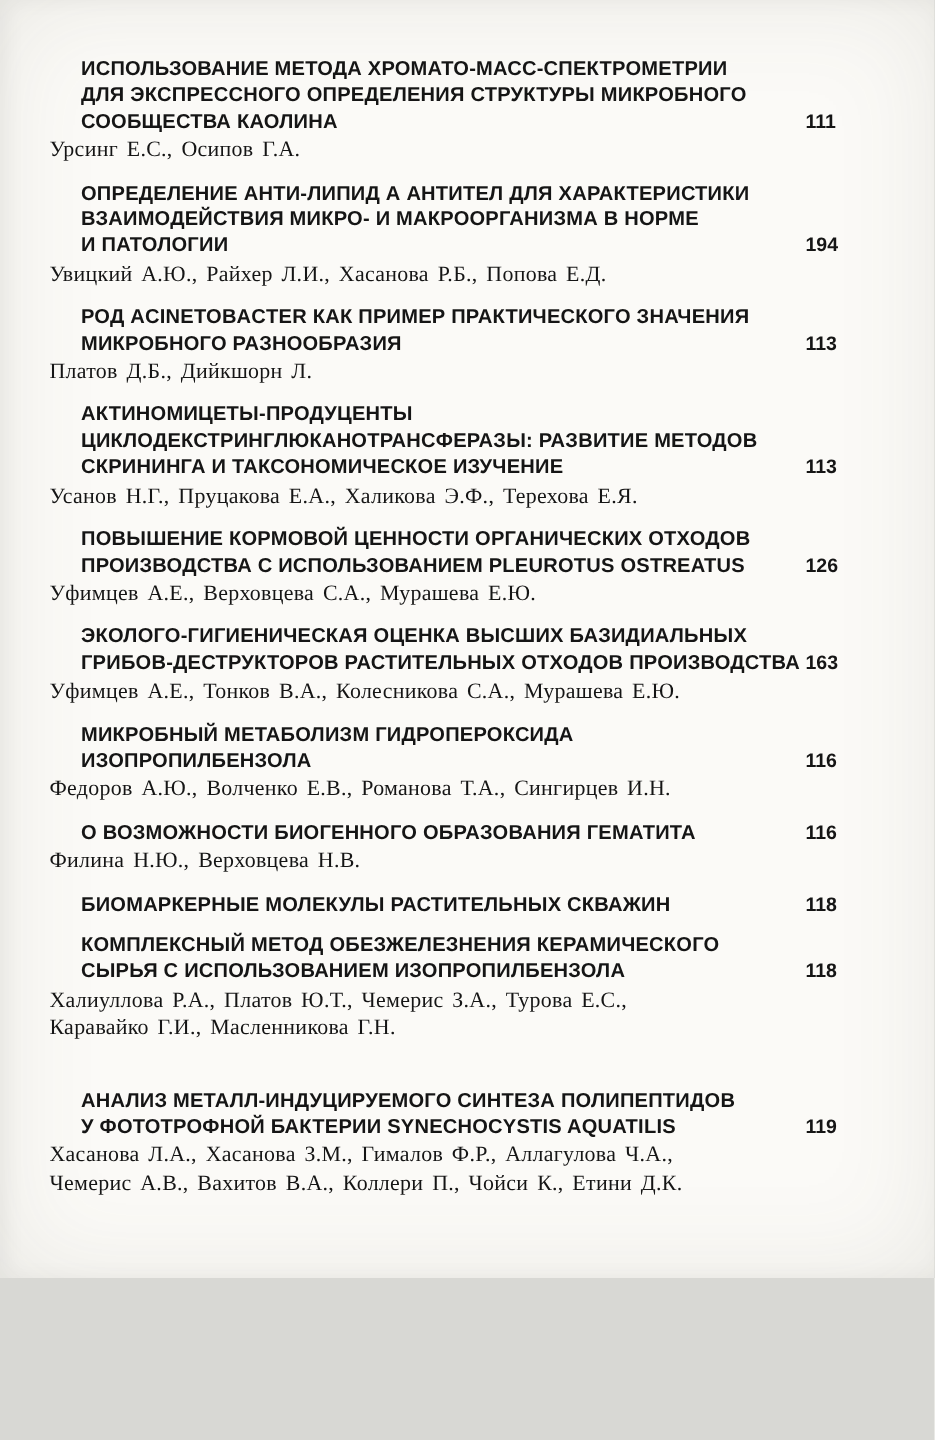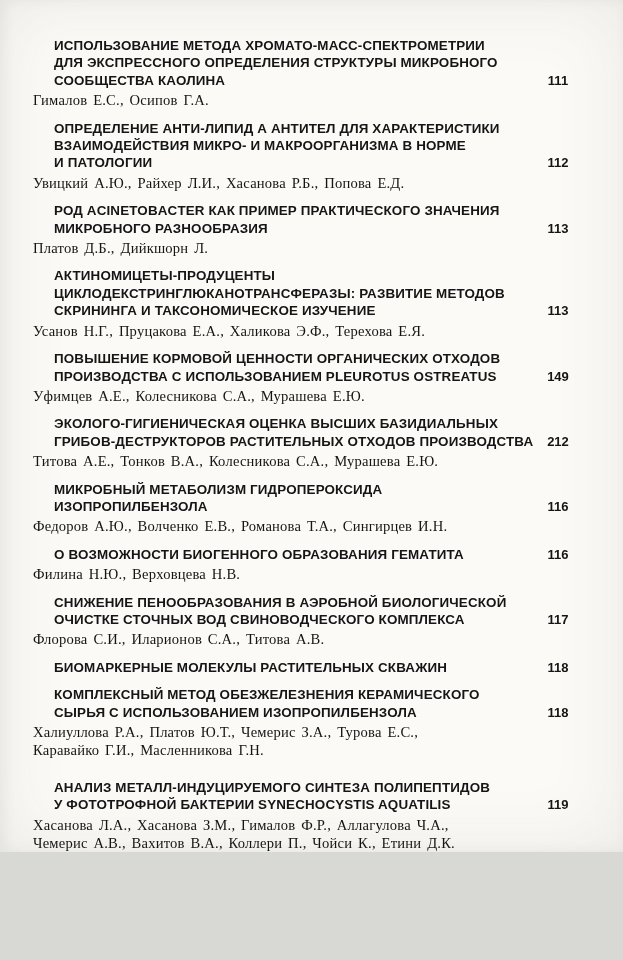--- a/index.html
+++ b/index.html
@@ -7,34 +7,34 @@
     position:relative;
     width:623px; height:852px;
     margin:0 auto;
     background:#fbfaf7;
     color:#151515;
     box-shadow: inset 0 0 70px rgba(90,85,70,0.10), inset 4px 0 14px rgba(0,0,0,0.05);
     overflow:hidden;
   }
   .content { position:absolute; left:33px; right:44px; top:37px; }
   .entry { margin-bottom:10px; }
-  .entry.gap-lg { margin-top:19px; }
+  .entry.gap-lg { margin-top:30px; }
   .title-row { display:flex; align-items:flex-end; }
   .title {
     flex:1;
     font-family:"Liberation Sans", sans-serif;
     font-weight:700;
     font-size:13.4px;
     line-height:17.4px;
     letter-spacing:0.15px;
     padding-left:21px;
     white-space:pre-line;
   }
   .pagenum {
-    width:42px; text-align:center;
+    width:42px; text-align:left;
     font-family:"Liberation Sans", sans-serif;
     font-weight:700;
     font-size:13px;
     line-height:17.4px;
   }
   .authors {
     font-family:"Liberation Serif", serif;
     font-size:14.6px;
     line-height:18.4px;
     margin-top:2px;
@@ -54,29 +54,29 @@
 <div class="page">
   <div class="content">
 
     <div class="entry">
       <div class="title-row">
         <div class="title">ИСПОЛЬЗОВАНИЕ МЕТОДА ХРОМАТО-МАСС-СПЕКТРОМЕТРИИ
 ДЛЯ ЭКСПРЕССНОГО ОПРЕДЕЛЕНИЯ СТРУКТУРЫ МИКРОБНОГО
 СООБЩЕСТВА КАОЛИНА</div>
         <div class="pagenum">111</div>
       </div>
-      <div class="authors">Гималов Е.С., Осипов Г.А.</div>
+      <div class="authors">Урсинг Е.С., Осипов Г.А.</div>
     </div>
 
     <div class="entry">
       <div class="title-row">
         <div class="title">ОПРЕДЕЛЕНИЕ АНТИ-ЛИПИД А АНТИТЕЛ ДЛЯ ХАРАКТЕРИСТИКИ
 ВЗАИМОДЕЙСТВИЯ МИКРО- И МАКРООРГАНИЗМА В НОРМЕ
 И ПАТОЛОГИИ</div>
-        <div class="pagenum">112</div>
+        <div class="pagenum">194</div>
       </div>
       <div class="authors">Увицкий А.Ю., Райхер Л.И., Хасанова Р.Б., Попова Е.Д.</div>
     </div>
 
     <div class="entry">
       <div class="title-row">
         <div class="title">РОД ACINETOBACTER КАК ПРИМЕР ПРАКТИЧЕСКОГО ЗНАЧЕНИЯ
 МИКРОБНОГО РАЗНООБРАЗИЯ</div>
         <div class="pagenum">113</div>
       </div>
@@ -90,59 +90,51 @@
 СКРИНИНГА И ТАКСОНОМИЧЕСКОЕ ИЗУЧЕНИЕ</div>
         <div class="pagenum">113</div>
       </div>
       <div class="authors">Усанов Н.Г., Пруцакова Е.А., Халикова Э.Ф., Терехова Е.Я.</div>
     </div>
 
     <div class="entry">
       <div class="title-row">
         <div class="title">ПОВЫШЕНИЕ КОРМОВОЙ ЦЕННОСТИ ОРГАНИЧЕСКИХ ОТХОДОВ
 ПРОИЗВОДСТВА С ИСПОЛЬЗОВАНИЕМ PLEUROTUS OSTREATUS</div>
-        <div class="pagenum">149</div>
+        <div class="pagenum">126</div>
       </div>
-      <div class="authors">Уфимцев А.Е., Колесникова С.А., Мурашева Е.Ю.</div>
+      <div class="authors">Уфимцев А.Е., Верховцева С.А., Мурашева Е.Ю.</div>
     </div>
 
     <div class="entry">
       <div class="title-row">
         <div class="title">ЭКОЛОГО-ГИГИЕНИЧЕСКАЯ ОЦЕНКА ВЫСШИХ БАЗИДИАЛЬНЫХ
 ГРИБОВ-ДЕСТРУКТОРОВ РАСТИТЕЛЬНЫХ ОТХОДОВ ПРОИЗВОДСТВА</div>
-        <div class="pagenum">212</div>
+        <div class="pagenum">163</div>
       </div>
-      <div class="authors">Титова А.Е., Тонков В.А., Колесникова С.А., Мурашева Е.Ю.</div>
+      <div class="authors">Уфимцев А.Е., Тонков В.А., Колесникова С.А., Мурашева Е.Ю.</div>
     </div>
 
     <div class="entry">
       <div class="title-row">
         <div class="title">МИКРОБНЫЙ МЕТАБОЛИЗМ ГИДРОПЕРОКСИДА
 ИЗОПРОПИЛБЕНЗОЛА</div>
         <div class="pagenum">116</div>
       </div>
       <div class="authors">Федоров А.Ю., Волченко Е.В., Романова Т.А., Сингирцев И.Н.</div>
     </div>
 
     <div class="entry">
       <div class="title-row">
         <div class="title">О ВОЗМОЖНОСТИ БИОГЕННОГО ОБРАЗОВАНИЯ ГЕМАТИТА</div>
         <div class="pagenum">116</div>
       </div>
       <div class="authors">Филина Н.Ю., Верховцева Н.В.</div>
     </div>
 
-    <div class="entry">
-      <div class="title-row">
-        <div class="title">СНИЖЕНИЕ ПЕНООБРАЗОВАНИЯ В АЭРОБНОЙ БИОЛОГИЧЕСКОЙ
-ОЧИСТКЕ СТОЧНЫХ ВОД СВИНОВОДЧЕСКОГО КОМПЛЕКСА</div>
-        <div class="pagenum">117</div>
-      </div>
-      <div class="authors">Флорова С.И., Иларионов С.А., Титова А.В.</div>
-    </div>
 
     <div class="entry">
       <div class="title-row">
         <div class="title">БИОМАРКЕРНЫЕ МОЛЕКУЛЫ РАСТИТЕЛЬНЫХ СКВАЖИН</div>
         <div class="pagenum">118</div>
       </div>
     </div>
 
     <div class="entry">
       <div class="title-row">

